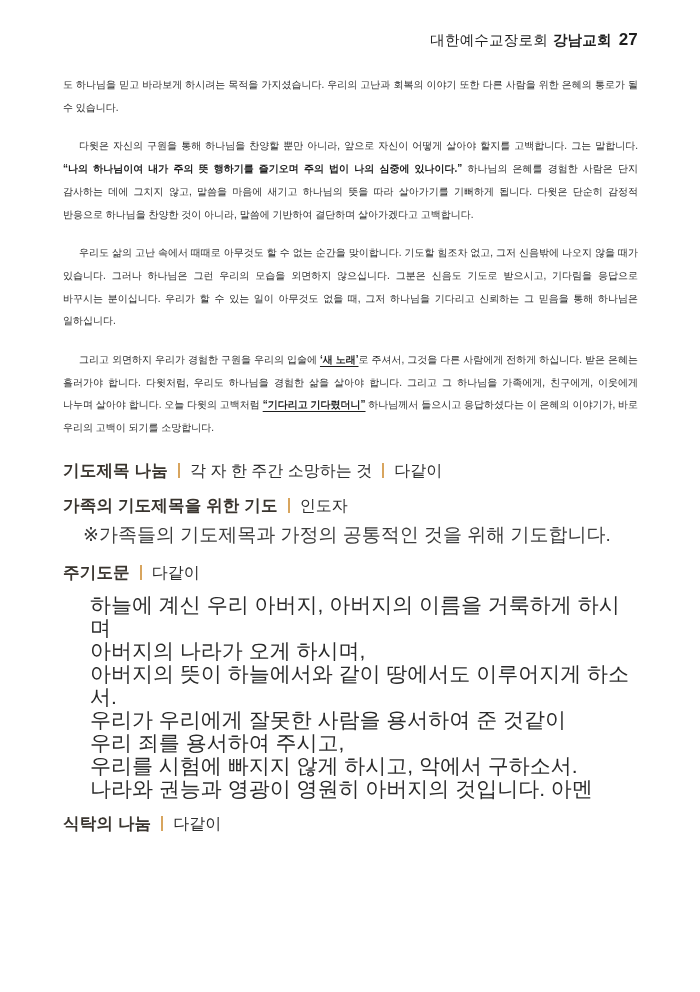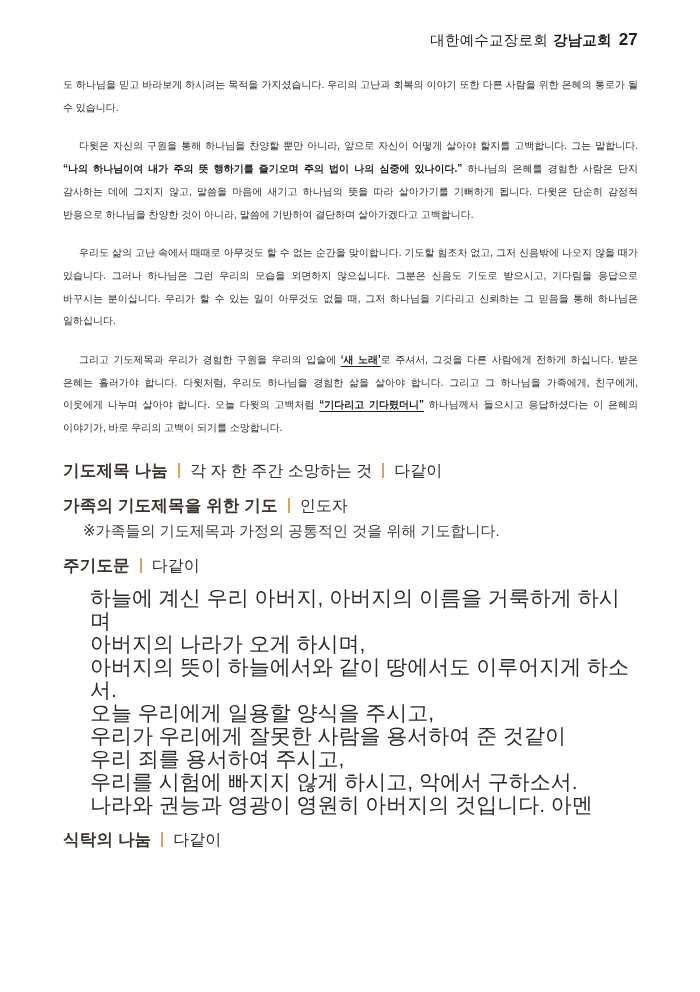--- a/index.html
+++ b/index.html
@@ -50,21 +50,21 @@
   .sep {
     display:inline-block;
     width:2px; height:15px;
     background:#d8a55e;
     margin:0 10px;
     vertical-align:-2px;
   }
   .sec-item { color:#2d2d2d; }
 
   .note {
-    font-size:15px;
+    font-size:19px;
     color:#3d3d3d;
     margin:5px 0 14px 20px;
   }
   .prayer {
     margin:9px 0 0 27px;
     font-size:21px;
     line-height:23px;
     color:#2b2b2b;
   }
 </style>
@@ -74,34 +74,33 @@
 <div class="page">
 
   <div class="header"><span>대한예수교장로회</span><span class="church">강남교회</span><span class="pagenum">27</span></div>
 
   <p class="para first"><span>도 하나님을 믿고 바라보게 하시려는 목적을 가지셨습니다. 우리의 고난과 회복의 이야기 또한 다른 사람을 위한 은혜의 통로가 될 수 있습니다.</span></p>
 
   <p class="para"><span>다윗은 자신의 구원을 통해 하나님을 찬양할 뿐만 아니라, 앞으로 자신이 어떻게 살아야 할지를 고백합니다. 그는 말합니다. </span><span class="b">“나의 하나님이여 내가 주의 뜻 행하기를 즐기오며 주의 법이 나의 심중에 있나이다.”</span><span> 하나님의 은혜를 경험한 사람은 단지 감사하는 데에 그치지 않고, 말씀을 마음에 새기고 하나님의 뜻을 따라 살아가기를 기뻐하게 됩니다. 다윗은 단순히 감정적 반응으로 하나님을 찬양한 것이 아니라, 말씀에 기반하여 결단하며 살아가겠다고 고백합니다.</span></p>
 
   <p class="para"><span>우리도 삶의 고난 속에서 때때로 아무것도 할 수 없는 순간을 맞이합니다. 기도할 힘조차 없고, 그저 신음밖에 나오지 않을 때가 있습니다. 그러나 하나님은 그런 우리의 모습을 외면하지 않으십니다. 그분은 신음도 기도로 받으시고, 기다림을 응답으로 바꾸시는 분이십니다. 우리가 할 수 있는 일이 아무것도 없을 때, 그저 하나님을 기다리고 신뢰하는 그 믿음을 통해 하나님은 일하십니다.</span></p>
 
-  <p class="para"><span>그리고 기도제목과 우리가 경험한 구원을 우리의 입술에 </span><span class="bu">‘새 노래’</span><span>로 주셔서, 그것을 다른 사람에게 전하게 하십니다. 받은 은혜는 흘러가야 합니다. 다윗처럼, 우리도 하나님을 경험한 삶을 살아야 합니다. 그리고 그 하나님을 가족에게, 친구에게, 이웃에게 나누며 살아야 합니다. 오늘 다윗의 고백처럼 </span><span class="bu">“기다리고 기다렸더니”</span><span> 하나님께서 들으시고 응답하셨다는 이 은혜의 이야기가, 바로 우리의 고백이 되기를 소망합니다.</span></p>
+  <p class="para"><span>그리고 외면하지 우리가 경험한 구원을 우리의 입술에 </span><span class="bu">‘새 노래’</span><span>로 주셔서, 그것을 다른 사람에게 전하게 하십니다. 받은 은혜는 흘러가야 합니다. 다윗처럼, 우리도 하나님을 경험한 삶을 살아야 합니다. 그리고 그 하나님을 가족에게, 친구에게, 이웃에게 나누며 살아야 합니다. 오늘 다윗의 고백처럼 </span><span class="bu">“기다리고 기다렸더니”</span><span> 하나님께서 들으시고 응답하셨다는 이 은혜의 이야기가, 바로 우리의 고백이 되기를 소망합니다.</span></p>
 
   <div class="section gap-lg"><span class="sec-title">기도제목 나눔</span><span class="sep"></span><span class="sec-item">각 자 한 주간 소망하는 것</span><span class="sep"></span><span class="sec-item">다같이</span></div>
 
   <div class="section"><span class="sec-title">가족의 기도제목을 위한 기도</span><span class="sep"></span><span class="sec-item">인도자</span></div>
   <div class="note">※가족들의 기도제목과 가정의 공통적인 것을 위해 기도합니다.</div>
 
   <div class="section"><span class="sec-title">주기도문</span><span class="sep"></span><span class="sec-item">다같이</span></div>
 
   <div class="prayer">
     <div>하늘에 계신 우리 아버지, 아버지의 이름을 거룩하게 하시며</div>
     <div>아버지의 나라가 오게 하시며,</div>
     <div>아버지의 뜻이 하늘에서와 같이 땅에서도 이루어지게 하소서.</div>
-    <div>오늘 우리에게 일용할 양식을 주시고,</div>
     <div>우리가 우리에게 잘못한 사람을 용서하여 준 것같이</div>
     <div>우리 죄를 용서하여 주시고,</div>
     <div>우리를 시험에 빠지지 않게 하시고, 악에서 구하소서.</div>
     <div>나라와 권능과 영광이 영원히 아버지의 것입니다. 아멘</div>
   </div>
 
   <div class="section"><span class="sec-title">식탁의 나눔</span><span class="sep"></span><span class="sec-item">다같이</span></div>
 
 </div>
 

